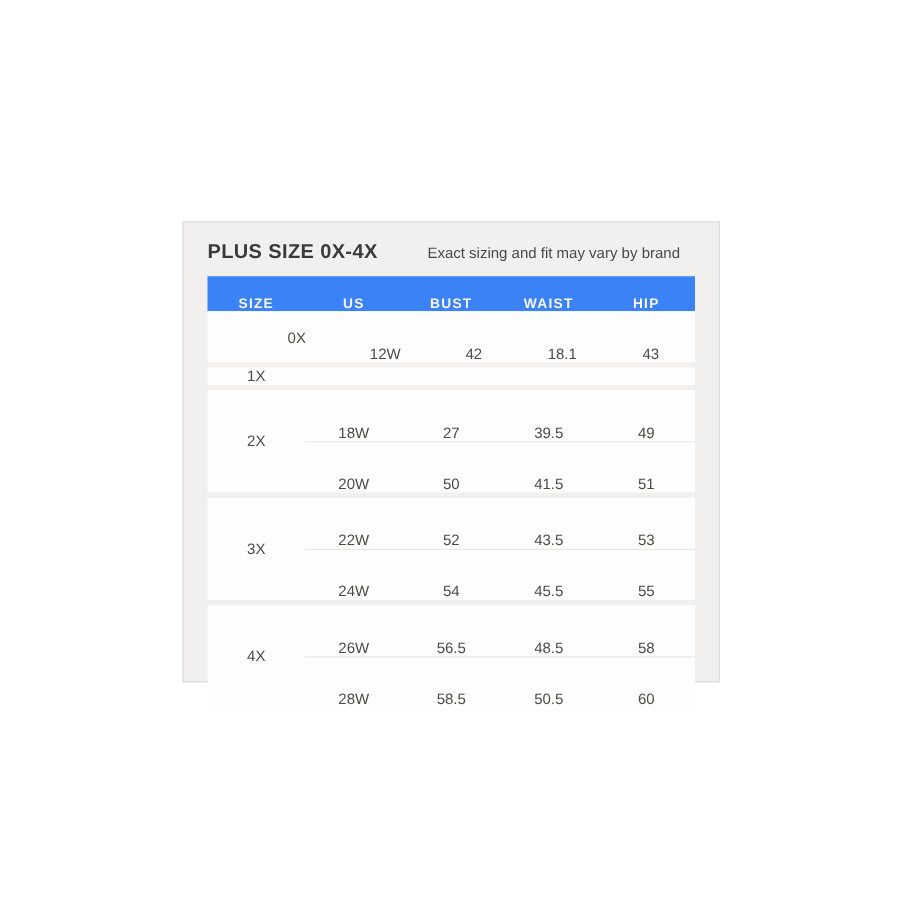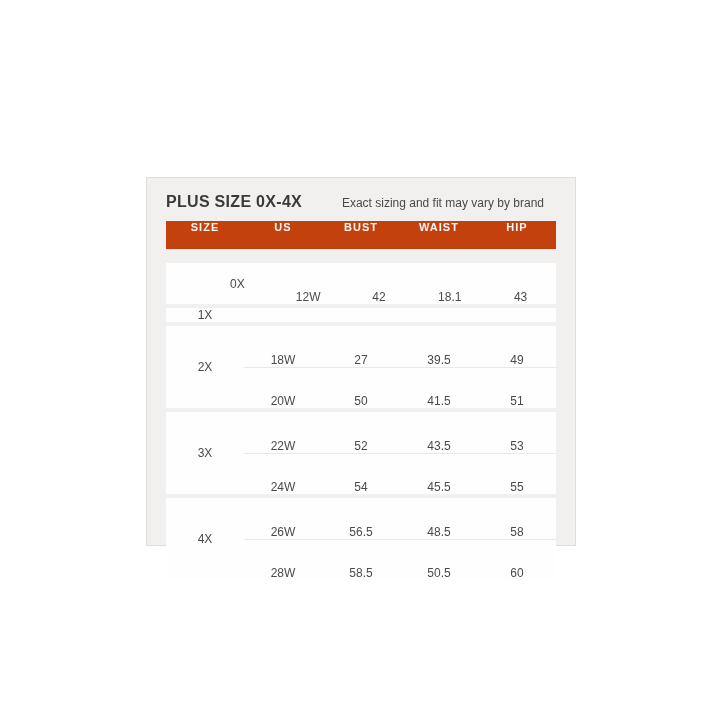--- a/index.html
+++ b/index.html
@@ -35,39 +35,39 @@
     white-space: nowrap;
   }
   .panel-note {
     font-size: 12px;
     color: #4b4947;
     white-space: nowrap;
   }
 
   .thead {
     display: flex;
-    align-items: flex-start;
+    align-items: flex-end;
     height: 28px;
-    background: #c2410c;
+    background: #3b82f6;
   }
   .th {
     flex: 1 1 20%;
     text-align: center;
     color: #f7f6f5;
     font-size: 11px;
     font-weight: bold;
     letter-spacing: 1px;
   }
 
   .group {
     display: flex;
     background: #fefefe;
     margin-top: 4px;
   }
-  .group:first-of-type { margin-top: 14px; padding-left: 36px; }
+  .group:first-of-type { margin-top: 0; padding-left: 36px; }
   .size-cell {
     width: 20%;
     display: flex;
     align-items: center;
     justify-content: center;
     font-size: 12px;
     color: #4c4a48;
   }
   .rows { width: 80%; }
   .row {

